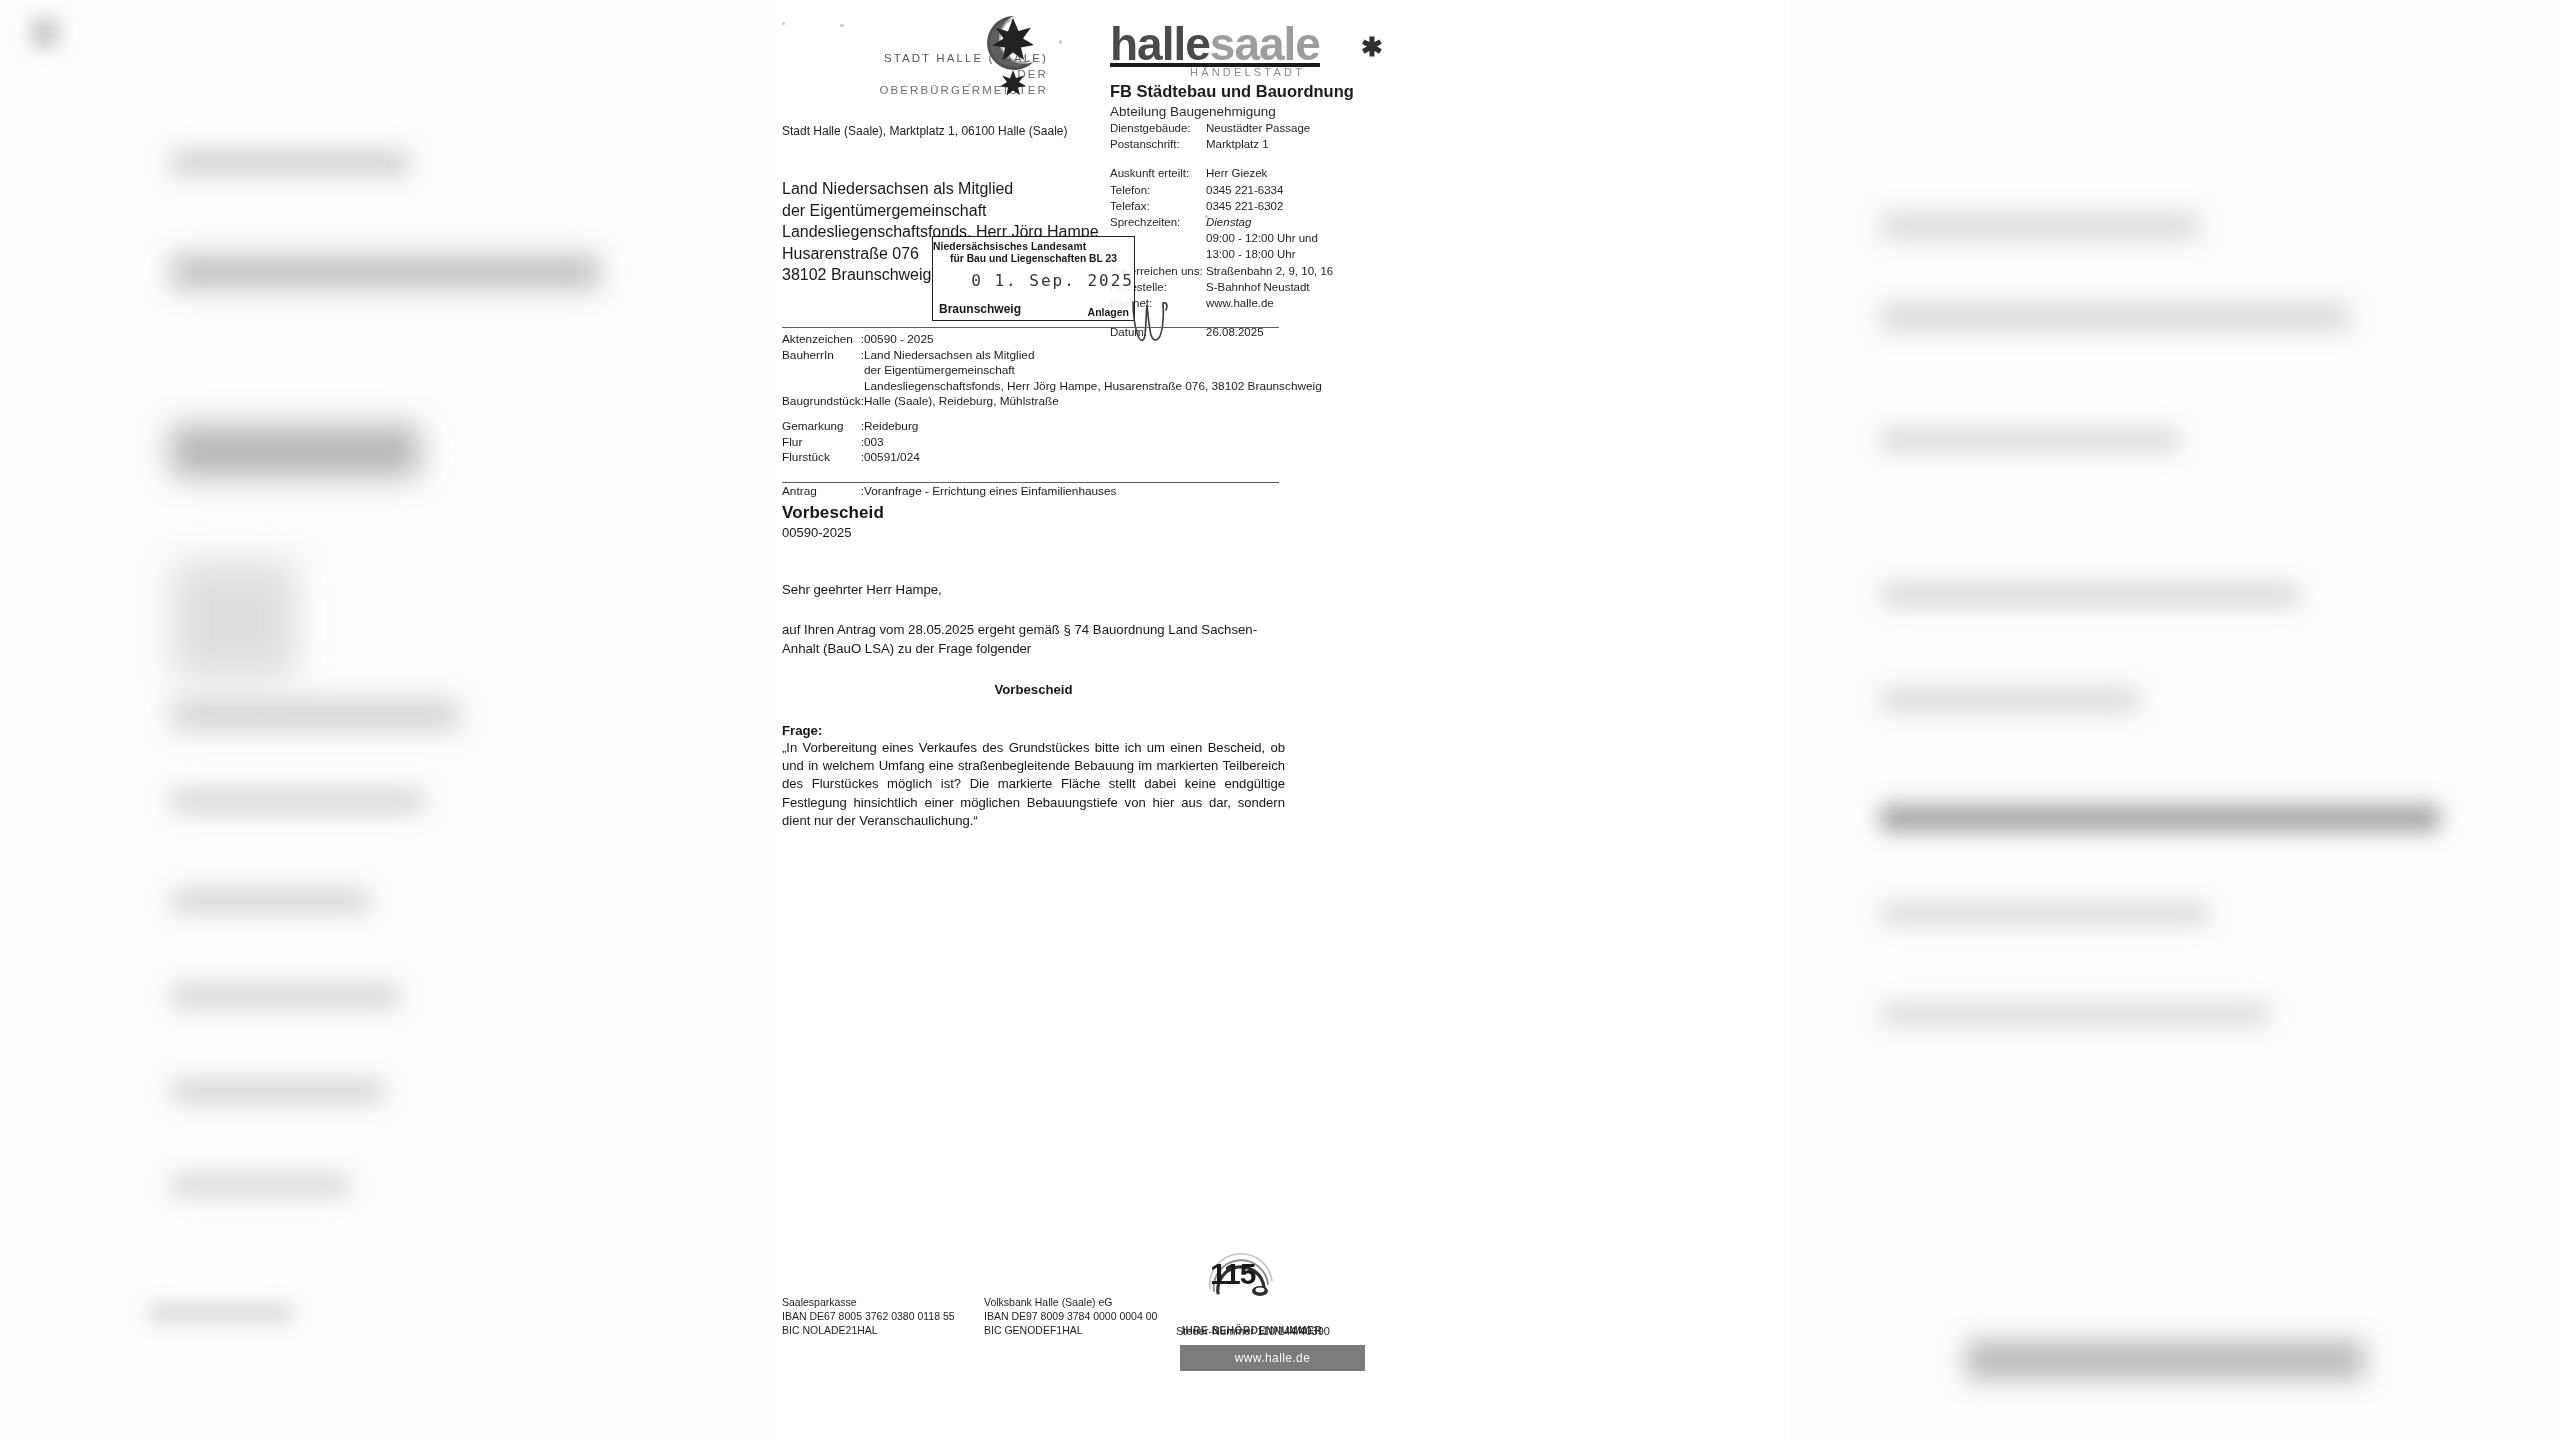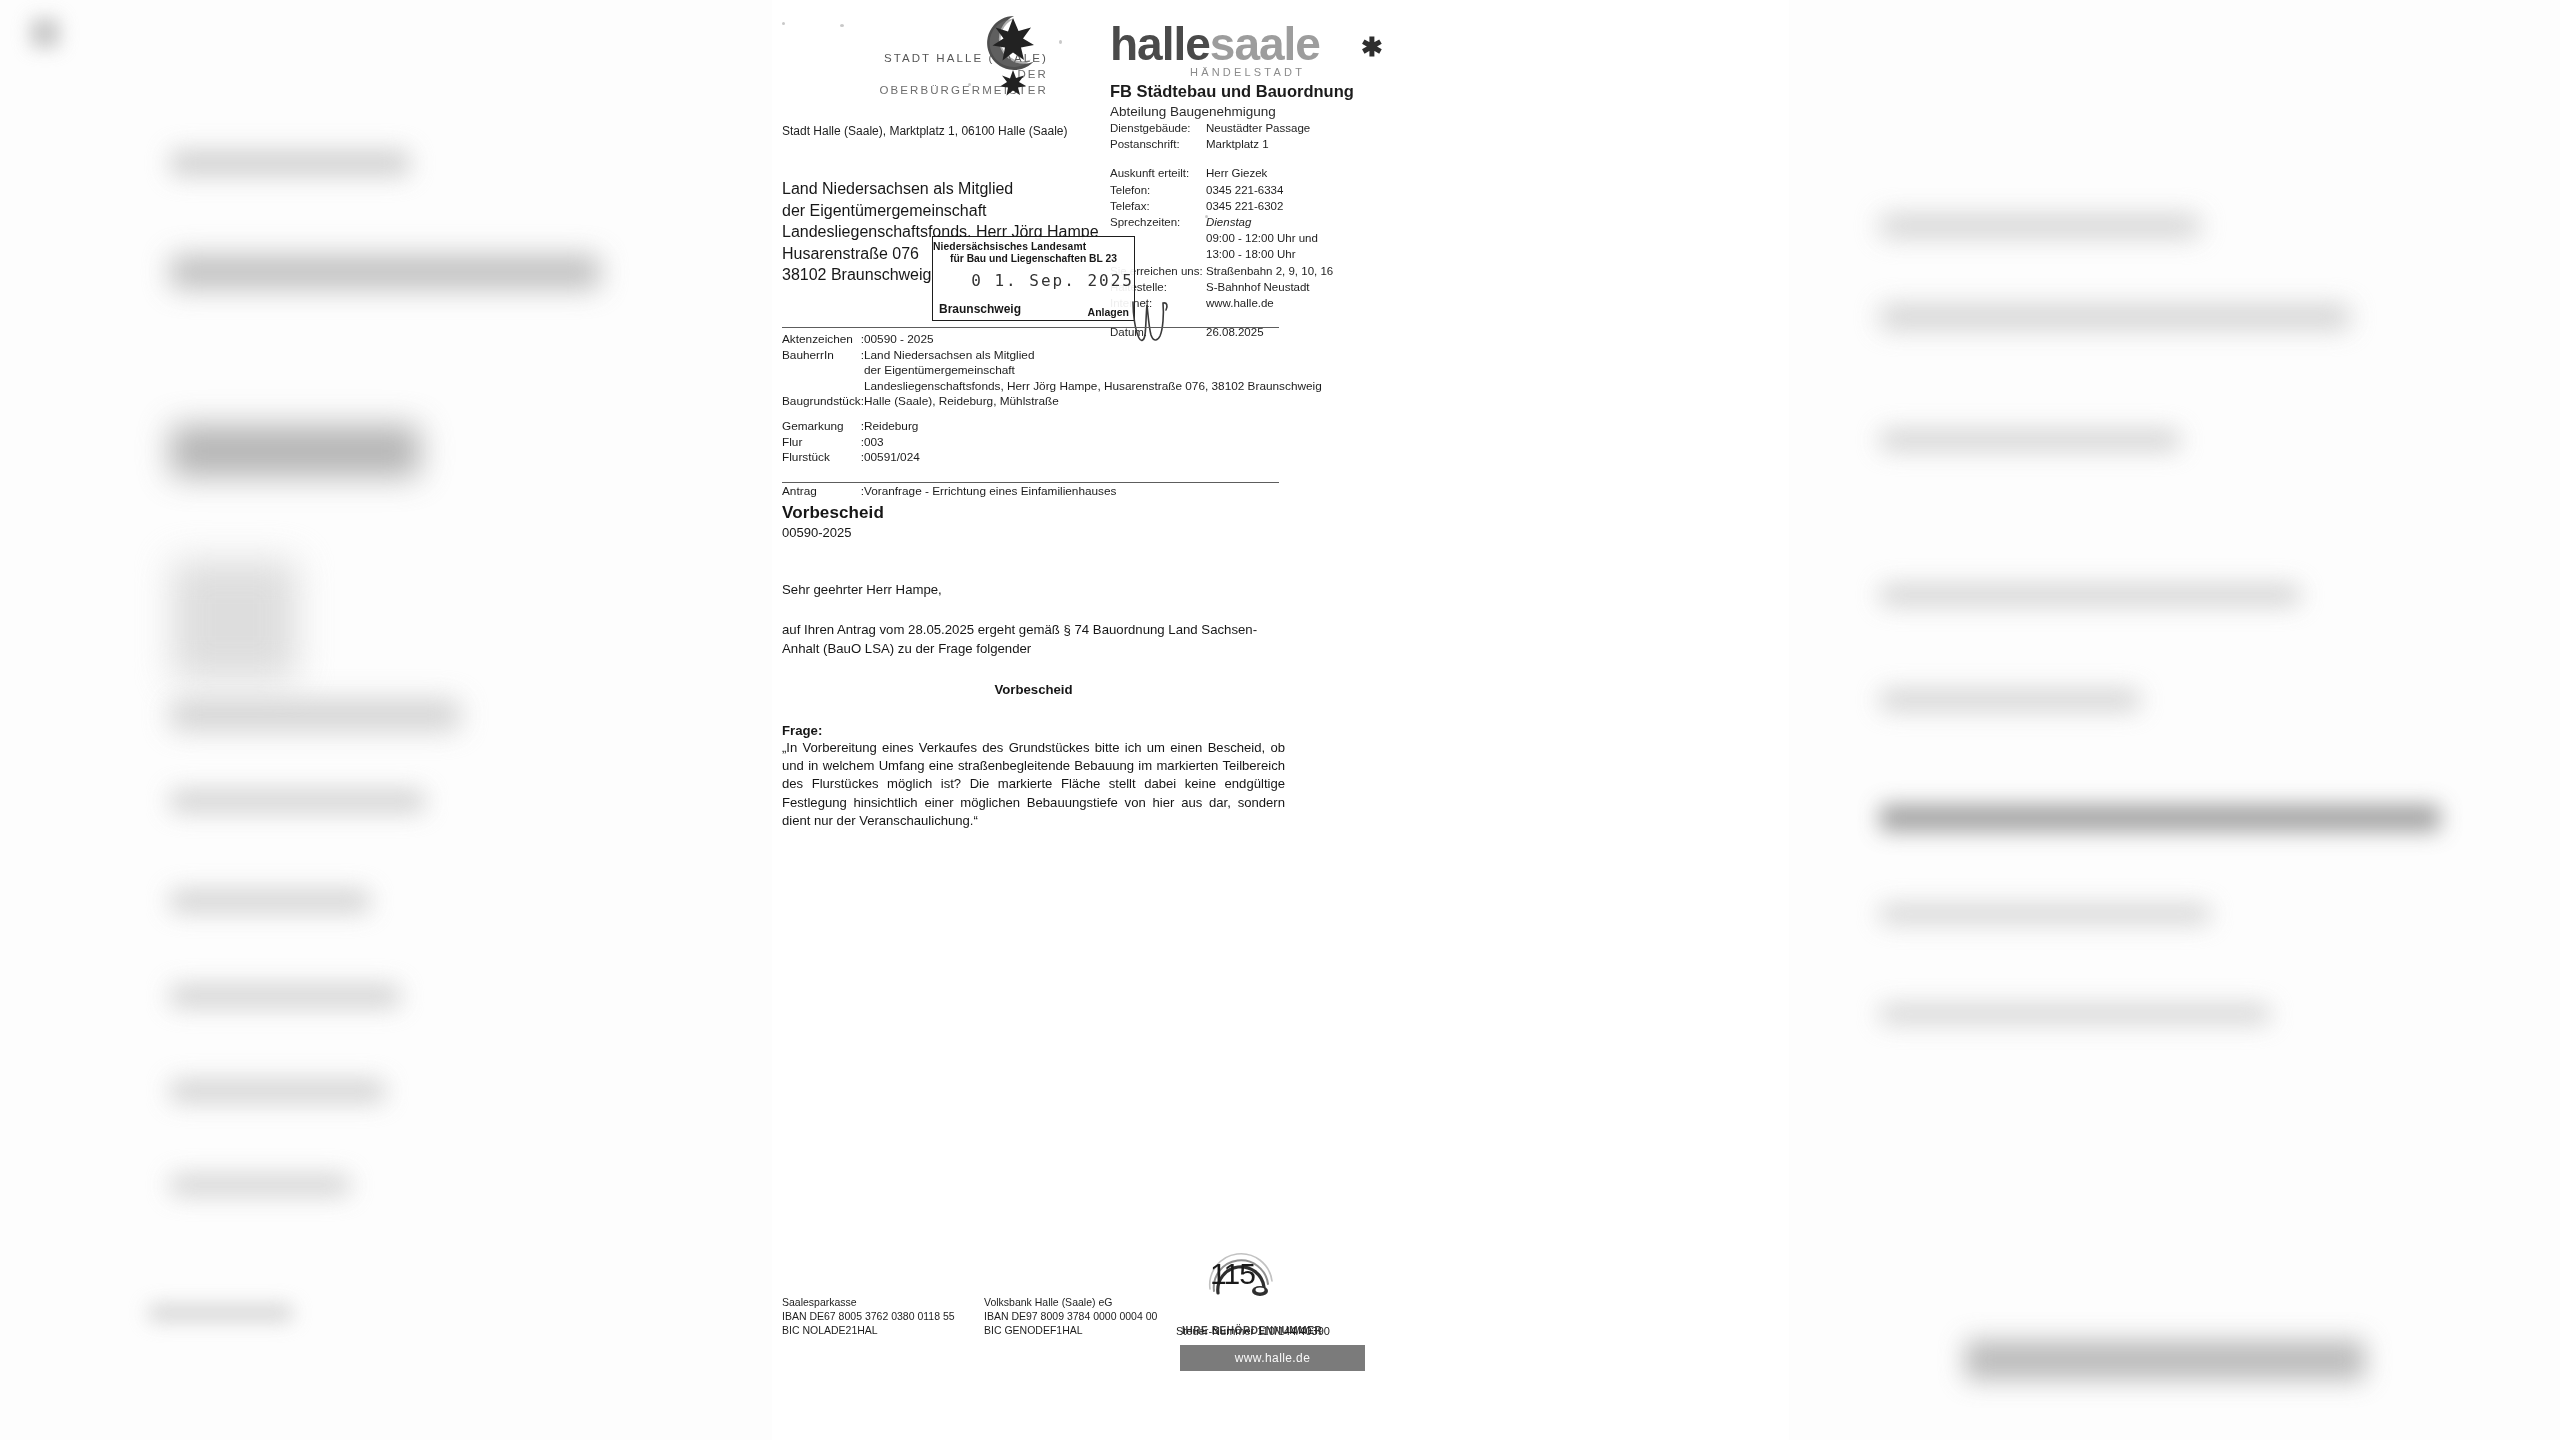--- a/index.html
+++ b/index.html
@@ -266,21 +266,21 @@
   .footer .col.c2 { left: 202px; }
 
   .logo115 {
     left: 408px; top: 1243px;
     width: 120px; height: 64px;
   }
   .logo115 .num {
     position: absolute;
     left: 30px; top: 14px;
     font-size: 30px;
-    font-weight: normal;
+    font-weight: bold;
     color: #1a1a1a;
     letter-spacing: -1px;
   }
   .logo115 .cap {
     position: absolute;
     left: 2px; top: 46px;
     font-size: 10px;
     font-weight: bold;
     letter-spacing: .6px;
     color: #3c3c3c;
@@ -355,21 +355,21 @@
   <div class="abs crest">
     <svg viewBox="0 0 74 86" width="74" height="86" aria-hidden="true">
       <path d="M37 6 a27 27 0 1 0 19.5 45.8 A22.5 22.5 0 1 1 37 6 Z" fill="#4e4e4e"></path>
       <path d="M37 9 a24 24 0 1 0 17 40.5 A20 20 0 1 1 37 9 Z" fill="#6e6e6e" opacity=".55"></path>
       <path d="M36 8 L41.5 21 L54 17.5 L46 28.5 L57 35 L44 37.5 L47 50 L36 42.5 L25.5 50.5 L28 37.5 L15.5 35.5 L26.5 28.5 L18.5 17.5 L31 21.5 Z" fill="#222"></path>
       <path d="M36 60 L39 68 L47 65.5 L42 72 L49 76 L41 77.5 L43 85 L36 80.5 L29.5 85.5 L31 77.5 L23 76.5 L30 72 L25 65.5 L33 68.5 Z" fill="#222"></path>
     </svg>
   </div>
 
   <div class="abs brand">
-    <div class="brand-word" style="position:relative;">
+    <div class="brand-word" style="position:relative;text-decoration:underline;">
       <span class="dark">halle</span><span class="light">saale</span>
       <span class="brand-star">✱</span>
     </div>
     <div class="brand-sub">HÄNDELSTADT</div>
   </div>
   <div class="abs dept-title">FB Städtebau und Bauordnung</div>
   <div class="abs dept-sub">Abteilung Baugenehmigung</div>
 
   <div class="abs return-line">Stadt Halle (Saale), Marktplatz 1, 06100 Halle (Saale)</div>
 

